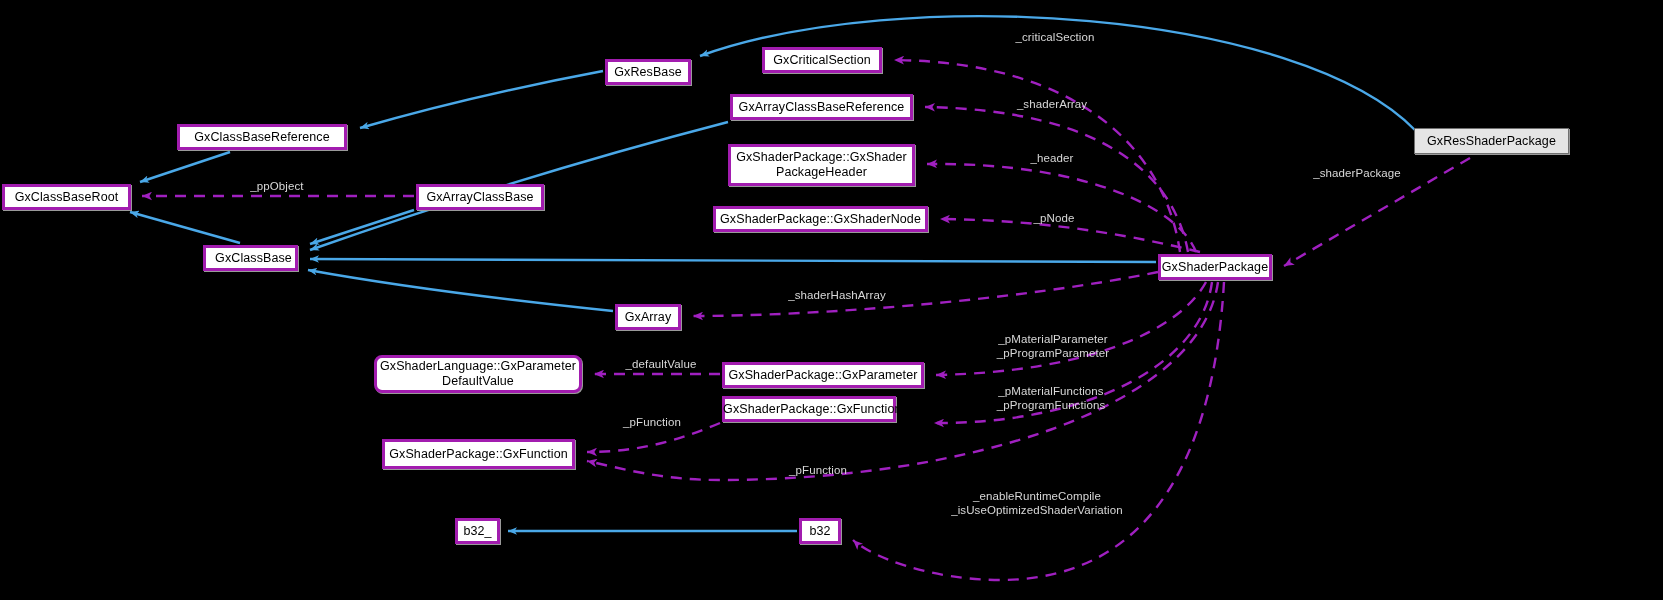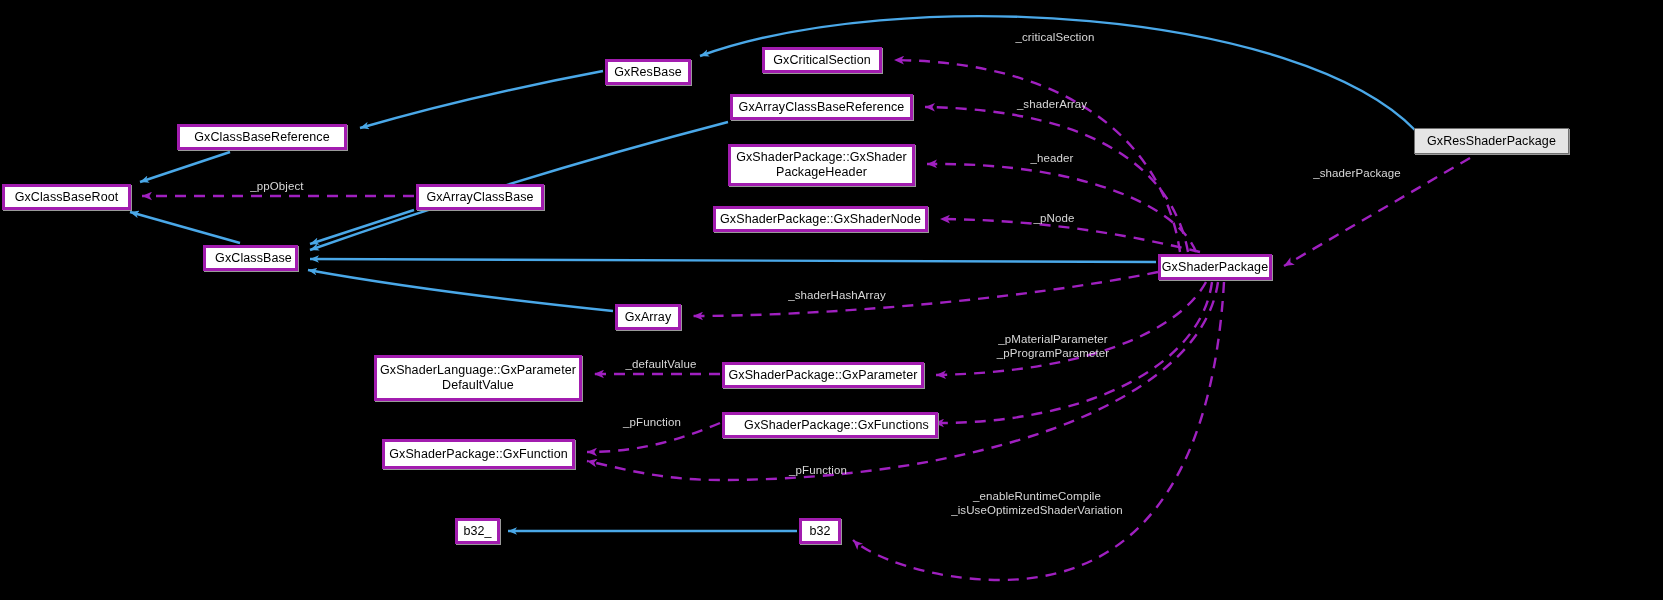--- a/index.html
+++ b/index.html
@@ -110,26 +110,26 @@
 
   <div class="node" style="left:728px;top:144px;width:187px;height:42px;">GxShaderPackage::GxShader
 PackageHeader</div>
 
   <div class="node" style="left:713px;top:206px;width:215px;height:26px;">GxShaderPackage::GxShaderNode</div>
 
   <div class="node" style="left:1158px;top:254px;width:114px;height:26px;">GxShaderPackage</div>
 
   <div class="node" style="left:615px;top:304px;width:66px;height:26px;">GxArray</div>
 
-  <div class="node" style="left:374px;top:355px;width:208px;height:46px;">GxShaderLanguage::GxParameter
+  <div class="node" style="left:374px;top:355px;width:208px;height:38px;border-radius:8px;">GxShaderLanguage::GxParameter
 DefaultValue</div>
 
   <div class="node" style="left:722px;top:362px;width:202px;height:26px;">GxShaderPackage::GxParameter</div>
 
-  <div class="node" style="left:722px;top:412px;width:216px;height:26px;padding-left:13px;">GxShaderPackage::GxFunctions</div>
+  <div class="node" style="left:722px;top:396px;width:174px;height:26px;padding-left:13px;">GxShaderPackage::GxFunctions</div>
 
   <div class="node" style="left:382px;top:439px;width:193px;height:30px;">GxShaderPackage::GxFunction</div>
 
   <div class="node" style="left:455px;top:518px;width:45px;height:26px;">b32_</div>
 
   <div class="node" style="left:799px;top:518px;width:42px;height:26px;">b32</div>
 
   <div class="node current" style="left:1414px;top:128px;width:155px;height:26px;">GxResShaderPackage</div>
 
   <div class="edge-label" style="left:222px;top:180px;width:110px;">_ppObject</div>
@@ -144,20 +144,22 @@
 
   <div class="edge-label" style="left:1292px;top:167px;width:130px;">_shaderPackage</div>
 
   <div class="edge-label" style="left:767px;top:289px;width:140px;">_shaderHashArray</div>
 
   <div class="edge-label" style="left:606px;top:358px;width:110px;">_defaultValue</div>
 
   <div class="edge-label" style="left:968px;top:333px;width:170px;">_pMaterialParameter
 _pProgramParameter</div>
 
+  <div class="edge-label" style="left:966px;top:385px;width:170px;">_pMaterialFunctions
+_pProgramFunctions</div>
 
   <div class="edge-label" style="left:607px;top:416px;width:90px;">_pFunction</div>
 
   <div class="edge-label" style="left:773px;top:464px;width:90px;">_pFunction</div>
 
   <div class="edge-label" style="left:932px;top:490px;width:210px;">_enableRuntimeCompile
 _isUseOptimizedShaderVariation</div>
 
 </div>
 

